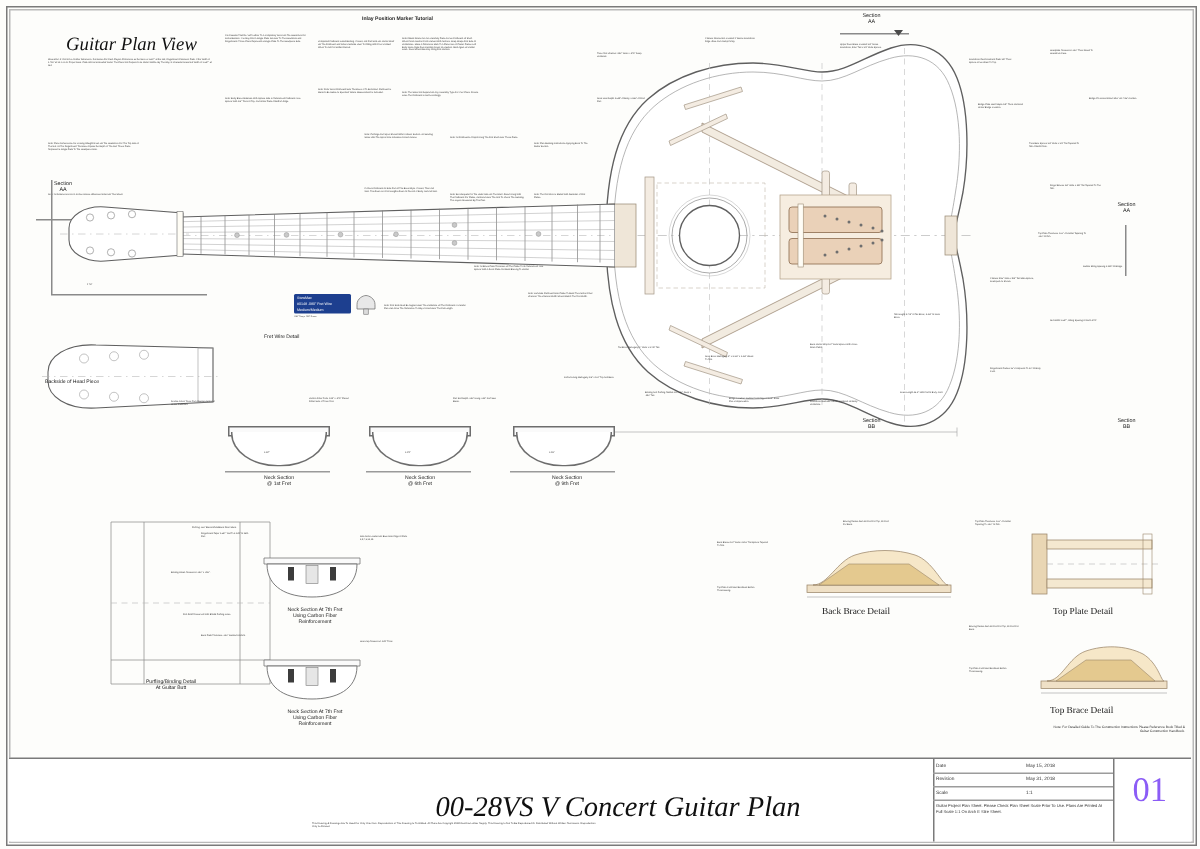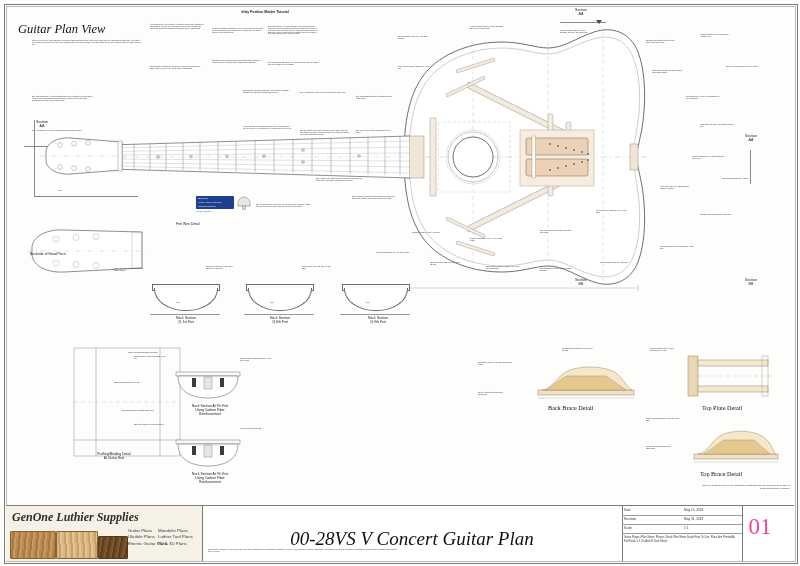--- a/index.html
+++ b/index.html
@@ -35,21 +35,21 @@
   #brand-sub{position:absolute;left:122px;top:22px;font-size:4.4px;line-height:6.4px;color:#3a3a3a;}
   #tb-mid{position:absolute;left:196px;top:0;width:420px;height:55px;border-right:0.8px solid #7a7a7a;}
   #supply{position:absolute;left:0;top:4px;width:420px;text-align:center;font-family:"Liberation Serif",serif;font-size:7.6px;color:#1c1c1c;}
   #plantitle{position:absolute;left:0;top:22px;width:420px;text-align:center;font-family:"Liberation Serif",serif;font-style:italic;font-size:19px;color:#101010;}
   #tb-meta{position:absolute;left:616px;top:0;width:120px;height:55px;border-right:0.8px solid #7a7a7a;font-size:3.2px;}
   .meta-row{position:absolute;left:0;width:120px;height:9px;border-bottom:0.5px solid #9c9c9c;}
   .meta-k{position:absolute;left:2px;top:2.4px;color:#333;}
   .meta-v{position:absolute;left:62px;top:2.4px;color:#333;}
   .meta-note{position:absolute;left:2px;top:30px;width:114px;font-size:2.7px;line-height:3.6px;color:#333;}
   #tb-rev{position:absolute;left:736px;top:0;width:52px;height:55px;}
-  #revnum{position:absolute;left:0;top:8px;width:36px;text-align:center;font-family:"Liberation Serif",serif;font-size:23px;color:#ec4899;}
+  #revnum{position:absolute;left:0;top:8px;width:36px;text-align:right;font-family:"Liberation Serif",serif;font-size:23px;color:#8b5cf6;}
 
   
   #body{position:absolute;left:398px;top:18px;width:250px;height:278px;}
   .bodyOutline{position:absolute;inset:0;}
 
   
   #neck{position:absolute;left:110px;top:128px;width:300px;height:58px;}
 
   
   #head{position:absolute;left:40px;top:120px;width:86px;height:72px;}
@@ -78,21 +78,21 @@
   .callout{position:absolute;font-size:1.5px;line-height:1.85px;color:#2e2e2e;}
   .tiny{font-size:1.35px;line-height:1.7px;color:#333;}
 </style>
 </head>
 <body>
 
 <div id="sheet">
   <div class="frame"></div>
   <div class="frame2"></div>
 
-  <div class="ttl abs" style="left:18px;top:22px;">Guitar Plan View</div>
+  <div class="ttl abs" style="left:44px;top:22px;">Guitar Plan View</div>
   <div class="abs" style="left:205px;top:10px;width:120px;text-align:center;font-size:3.4px;font-weight:bold;color:#1b1b1b;">Inlay Position Marker Tutorial</div>
 
   <div class="tb" style="left:32px;top:40px;width:110px;">Stew-MAC Jr. Fret Kit is Another Dimension. Full Sense Per Each Players Preference as the Neck is 1.687" at the Nut, Fingerboard Extension Plate. If the Width of 1.750" at 12 in on to Proper Neck. Plate Will be Somewhat Wider. The Plans Will Require to be Wider Widths. By The Way of Character Scale Nut Width of 1.687" at Nut.</div>
 
   <div class="tb" style="left:32px;top:96px;width:62px;">Note: Plans Dimensions Are Looking Straight Down On The Headstock For The Top Side of The Nut. All The Fingerboard Thickness Equals the Depth of The Nut. Those Plans Represent a Single Plate To The Headpiece Side.</div>
   <div class="tb" style="left:150px;top:24px;width:54px;">It Is Feasible That the 'Left' Luthier To A Completely Wood On The Headstock For Some Builders. You May Find A Single Plate 1/4 Over To The Headstock and Fingerboard. Those Plans Represent a Single Plate To The Headpiece Side.</div>
   <div class="tb" style="left:212px;top:28px;width:52px;">Completed Fretboard Listed Binding. If Used, Cut Fret Slots On Center Shelf On The Fretboard and When Calibrate Over To Fitting With Floor Contact When To Cut For Slotted Fanout.</div>
   <div class="tb" style="left:268px;top:26px;width:50px;">Note It Build Grains Are Are Carefully Plans Across Fretboard Of Shelf. When Finish Section Form Carved With Notions. Snap Shape Fret Side At Centerlines. Make A Reference Mark To A Plane Use of Planer Planes Left Body Neck Angle Feel Carefully Down No Caution. Mind Again Or Center Lines. Does Should Be Only Along Fret Centers.</div>
   <div class="tb" style="left:212px;top:60px;width:52px;">Note: Ends Wood Fretboard Side Thickness of To Be Drilled. Fretboard Is Made to Be Same As Specified Where Measurement Is Indicated.</div>
   <div class="tb" style="left:268px;top:62px;width:52px;">Note: The Sizes Will Depend On Any Assembly Type For Your Plans. Ensure Lines The Fretboard Is Set Accordingly.</div>
@@ -434,32 +434,20 @@
     </svg>
   </div>
   <div class="detailtitle" style="left:700px;top:470px;">Top Brace Detail</div>
   <div class="callout" style="left:646px;top:418px;width:34px;">Bracing Radius Dish 28 Foot For Top, 15 Foot For Back.</div>
   <div class="callout" style="left:646px;top:446px;width:34px;">Top Plate Joint Must Be Glued Before Thicknessing.</div>
 
   <div class="abs" style="left:700px;top:484px;width:90px;font-size:2.2px;line-height:3px;color:#333;text-align:right;">Note: For Detailed Guide To The Construction Instructions Please Reference Book Titled &amp; Guitar Construction Handbook.</div>
 
   <div id="titleblock">
 
-    <div id="tb-logo">
-      <div id="brand">GenOne Luthier Supplies</div>
-      <div class="logo-wood"></div>
-      <div class="logo-wood2"></div>
-      <div class="logo-wood3"></div>
-      <div id="brand-sub" style="white-space:pre-line;">Guitar Plans
-Ukulele Plans
-Electric Guitar Plans</div>
-      <div id="brand-sub" style="left:152px;top:22px;white-space:pre-line;">Mandolin Plans
-Luthier Tool Plans
-2D &amp; 3D Plans</div>
-    </div>
 
     <div id="tb-mid">
       <div id="plantitle">00-28VS V Concert Guitar Plan</div>
       <div class="abs" style="left:6px;top:42px;width:190px;font-size:1.7px;line-height:2.2px;color:#3a3a3a;">This Drawing &amp; Drawings Are To Used For Only One Own. Reproduction of This Drawing Is Prohibited. All Plans Are Copyright 2018 GenOne Luthier Supply. This Drawing Is Not To Be Reproduced Or Distributed Without Written Permission. Reproduction Only Is Allowed.</div>
     </div>
 
     <div id="tb-meta">
       <div class="meta-row" style="top:0;">
         <span class="meta-k">Date</span>
         <span class="meta-v">May 15, 2018</span>

